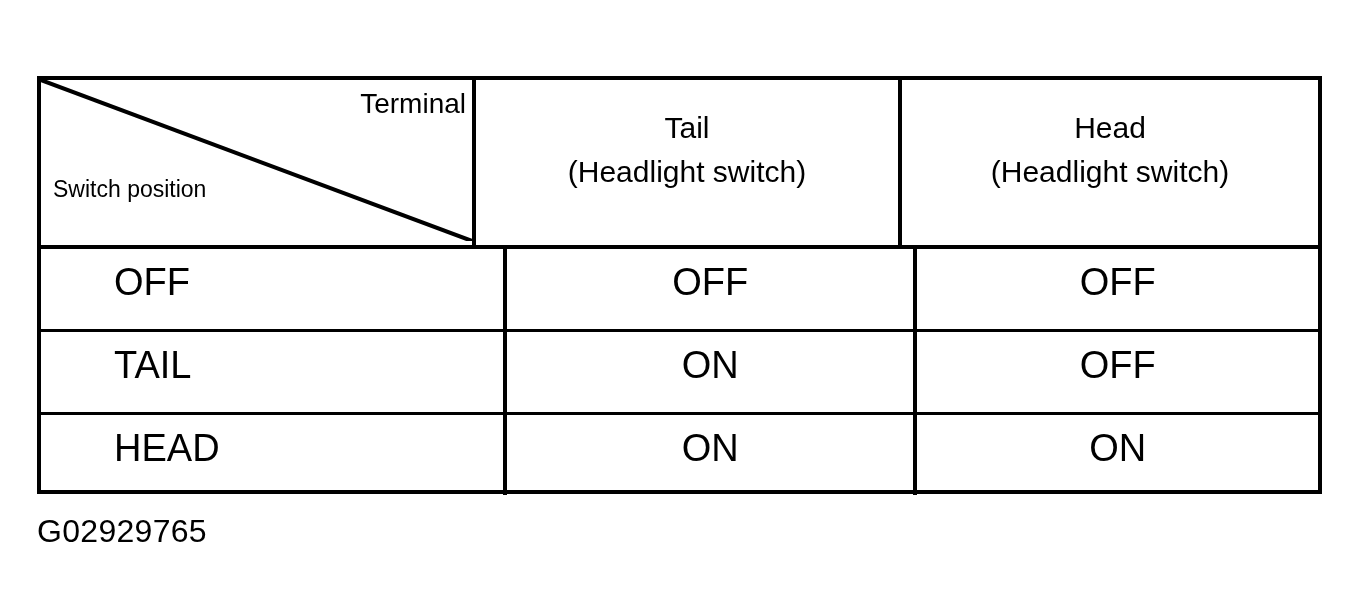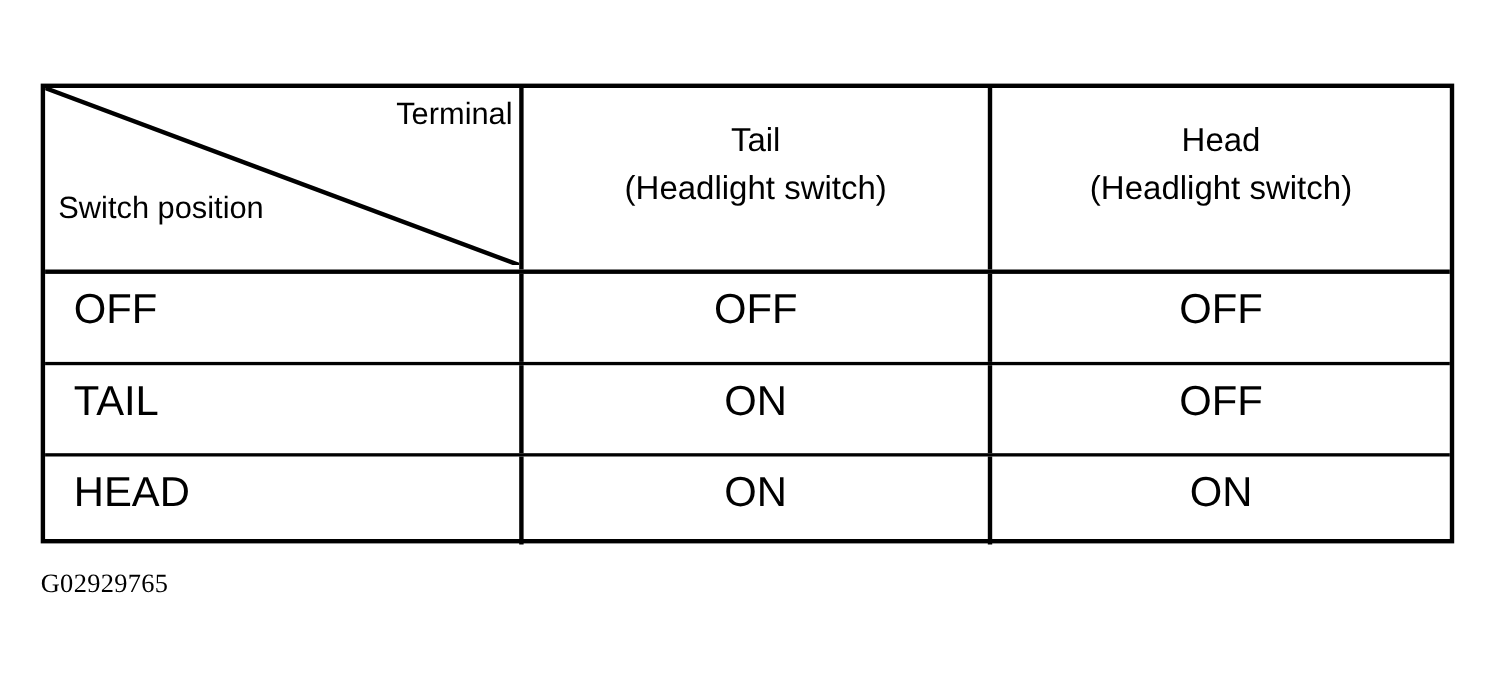--- a/index.html
+++ b/index.html
@@ -33,20 +33,21 @@
     display: flex;
     width: 100%;
     box-sizing: border-box;
   }
 
   .header-row {
     height: 165px;
   }
   .data-row {
     height: 83px;
+    padding-left: 47px;
   }
   .data-row.first-data {
     height: 84px;
     border-top: 4px solid #000000;
   }
   .data-row.mid-data {
     border-top: 3px solid #000000;
   }
 
   
@@ -87,21 +88,21 @@
     top: 6px;
     text-align: center;
     line-height: 36px;
     font-size: 28px;
     white-space: nowrap;
   }
   .corner-switchpos {
     position: absolute;
     left: 12px;
     top: 93px;
-    font-size: 28px;
+    font-size: 23px;
     line-height: 32px;
     white-space: nowrap;
   }
 
   
   .head-label {
     position: absolute;
     left: 0;
     right: 0;
     top: 26px;
@@ -129,25 +130,24 @@
     font-size: 38px;
     line-height: 48px;
     white-space: nowrap;
   }
 
   
   #figure-caption {
     position: absolute;
     left: 37px;
     top: 516px;
-    font-size: 24px;
+    font-size: 32px;
     line-height: 30px;
     letter-spacing: 0.3px;
     white-space: nowrap;
-    font-family: Liberation Serif, serif;
   }
 </style>
 </head>
 <body>
 
 <div id="spec-table">
 
   <div class="table-row header-row">
 
     <div class="col-1 corner-cell">

